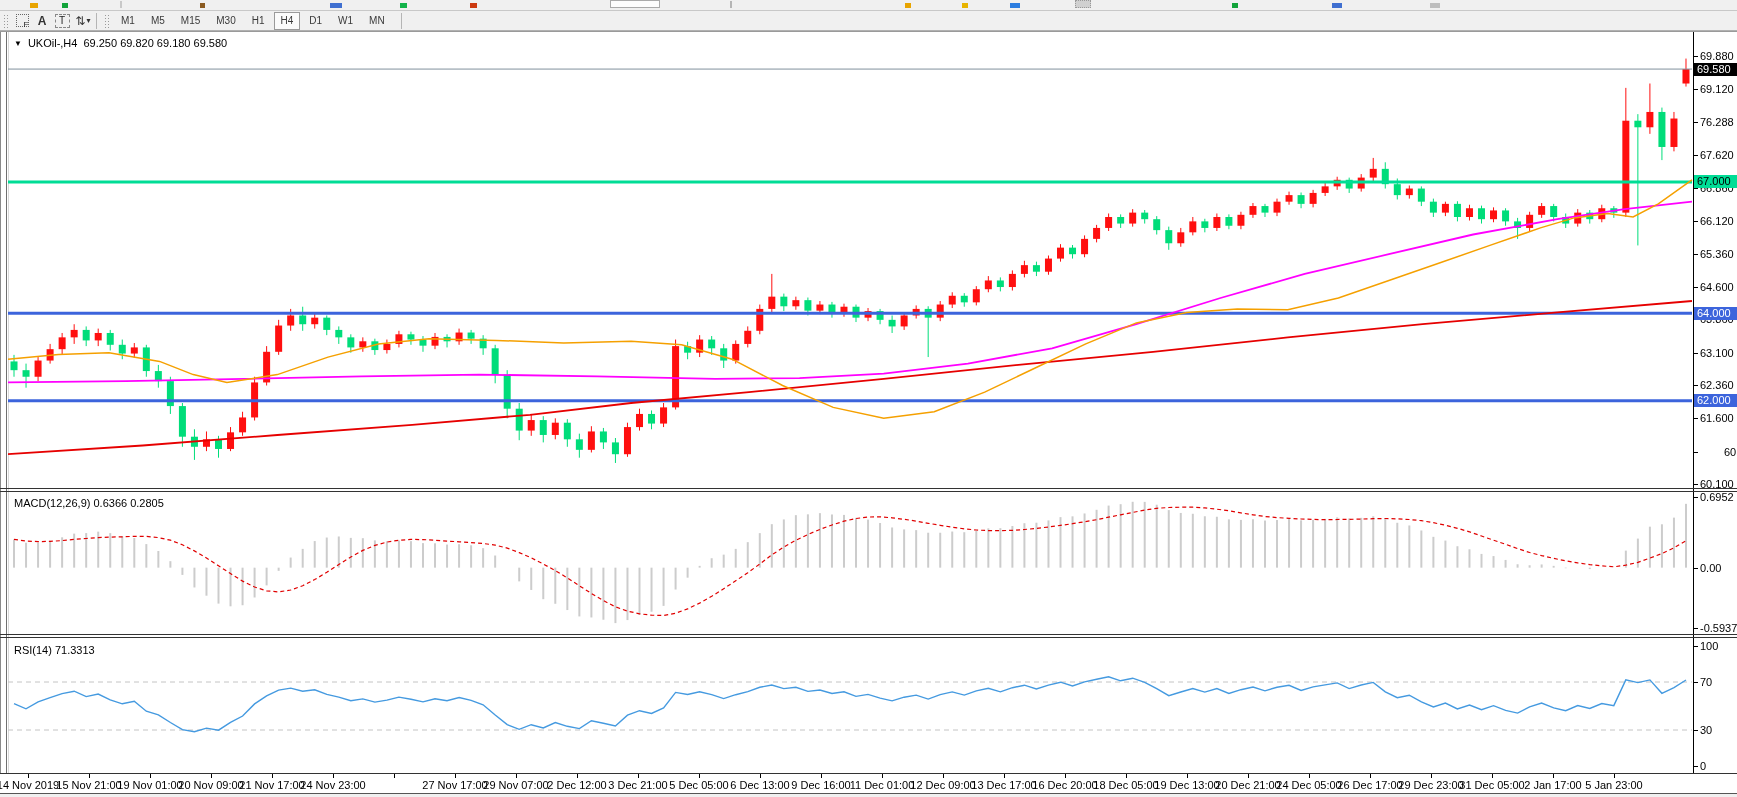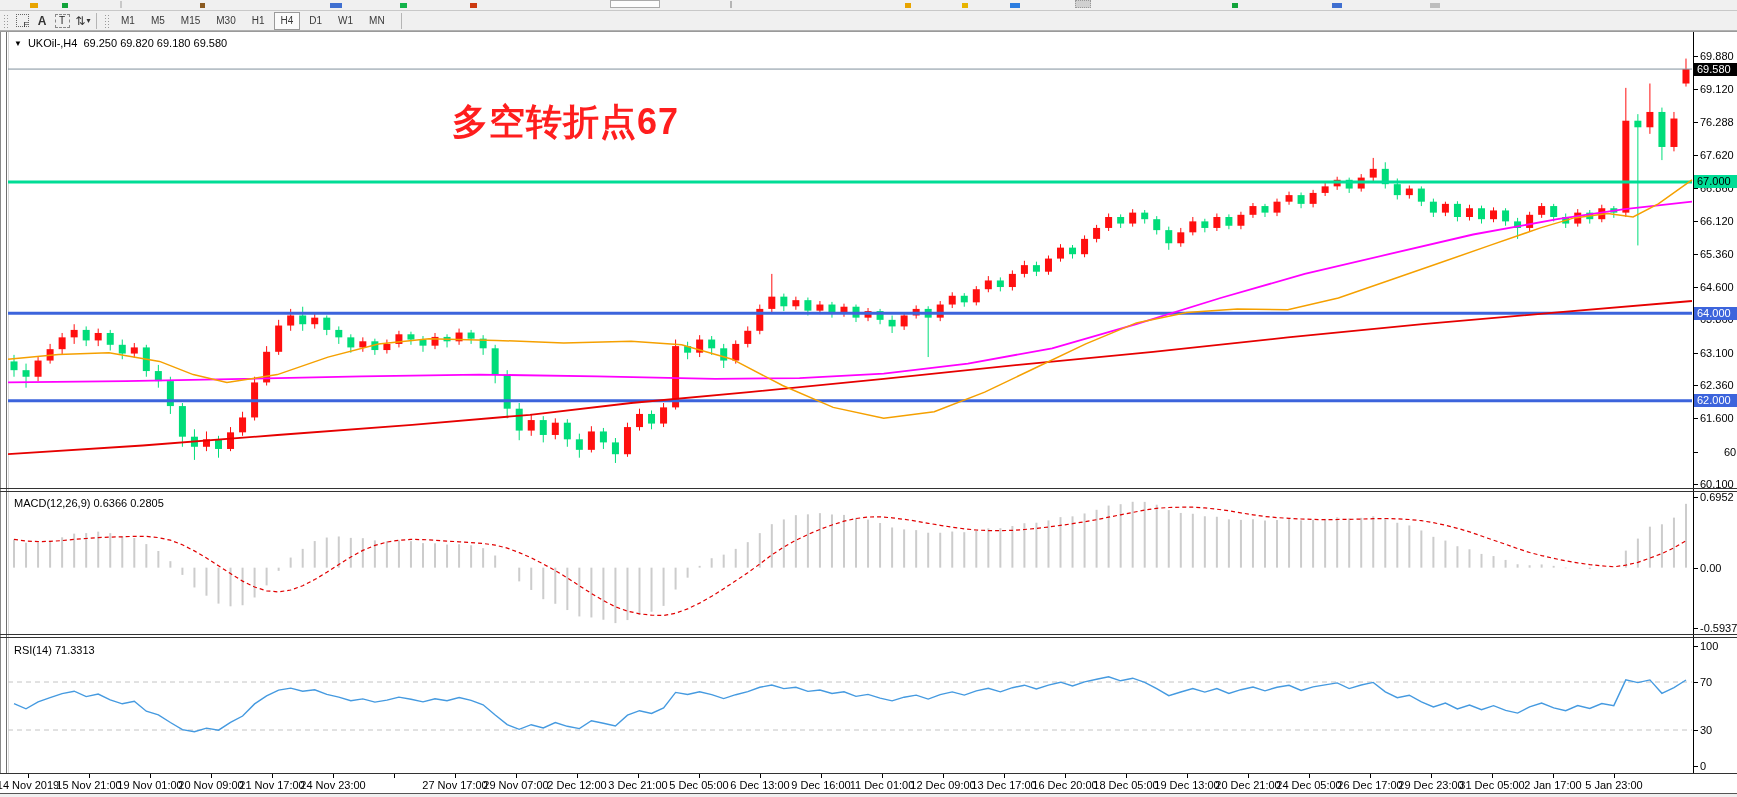--- a/index.html
+++ b/index.html
@@ -544,21 +544,20 @@
           <polyline points="14.0,671.6 26.0,676.8 38.1,669.9 50.1,665.7 62.1,661.6 74.2,659.2 86.2,664.6 98.2,662.0 110.2,667.8 122.3,671.8 134.3,669.3 146.3,679.2 158.4,682.8 170.4,690.5 182.4,697.7 194.4,699.7 206.5,696.1 218.5,698.2 230.5,690.3 242.6,684.0 254.6,671.9 266.6,663.8 278.6,658.1 290.7,656.1 302.7,659.2 314.7,657.8 326.8,662.4 338.8,665.1 350.8,668.7 362.8,666.9 374.9,670.1 386.9,668.1 398.9,665.1 411.0,667.3 423.0,669.9 435.0,666.7 447.0,668.7 459.1,665.5 471.1,668.4 483.1,672.8 495.2,683.0 507.2,692.6 519.2,697.3 531.2,692.7 543.3,695.9 555.3,690.6 567.3,694.3 579.4,696.6 591.4,688.7 603.4,691.3 615.4,694.0 627.5,683.2 639.5,678.7 651.5,681.4 663.6,675.9 675.6,660.4 687.6,662.5 699.6,659.7 711.7,662.6 723.7,666.6 735.7,662.7 747.8,659.7 759.8,655.3 771.8,653.0 783.8,656.6 795.9,655.3 807.9,659.4 819.9,658.0 832.0,661.5 844.0,659.8 856.0,664.4 868.0,662.4 880.1,666.1 892.1,668.9 904.1,665.2 916.2,663.1 928.2,667.1 940.2,662.6 952.2,659.9 964.3,663.1 976.3,658.9 988.3,656.3 1000.4,659.8 1012.4,655.7 1024.4,653.2 1036.4,657.0 1048.5,653.1 1060.5,650.2 1072.5,654.0 1084.6,649.9 1096.6,647.2 1108.6,644.8 1120.6,648.8 1132.7,646.2 1144.7,650.3 1156.7,656.7 1168.8,663.7 1180.8,660.0 1192.8,656.5 1204.8,660.1 1216.9,656.6 1228.9,661.4 1240.9,657.7 1253.0,655.0 1265.0,658.8 1277.0,655.3 1289.0,653.3 1301.1,658.5 1313.1,654.9 1325.1,652.9 1337.2,650.9 1349.2,656.6 1361.2,653.0 1373.2,650.4 1385.3,659.8 1397.3,665.7 1409.3,663.2 1421.4,669.9 1433.4,675.0 1445.4,671.1 1457.4,676.9 1469.5,673.0 1481.5,677.7 1493.5,673.7 1505.6,678.4 1517.6,681.1 1529.6,674.8 1541.6,671.0 1553.7,675.9 1565.7,678.7 1577.7,673.6 1589.8,676.5 1601.8,671.5 1613.8,673.6 1625.8,647.9 1637.9,650.6 1649.9,647.9 1661.9,661.3 1674.0,655.6 1686.0,648.0" fill="none" stroke="#459ae0" stroke-width="1.4"></polyline>
         </g>
       </svg>
 
     <div id="chart-title">
       <span class="tri">▼</span>
       <span>UKOil-,H4</span>
       <span>69.250 69.820 69.180 69.580</span>
     </div>
 
-    <div id="annotation" style="color: rgb(255, 30, 30);">多空转折点67</div>
 
     <div class="pane-label" style="top:465px;">MACD(12,26,9) 0.6366 0.2805</div>
     <div class="pane-label" style="top:612px;">RSI(14) 71.3313</div>
 
     <div id="price-axis"></div>
     <div id="axis-vline"></div>
 
     <div class="splitter" style="top:456px;"></div>
     <div class="splitter" style="top:459px;"></div>
     <div class="splitter" style="top:602px;"></div>

